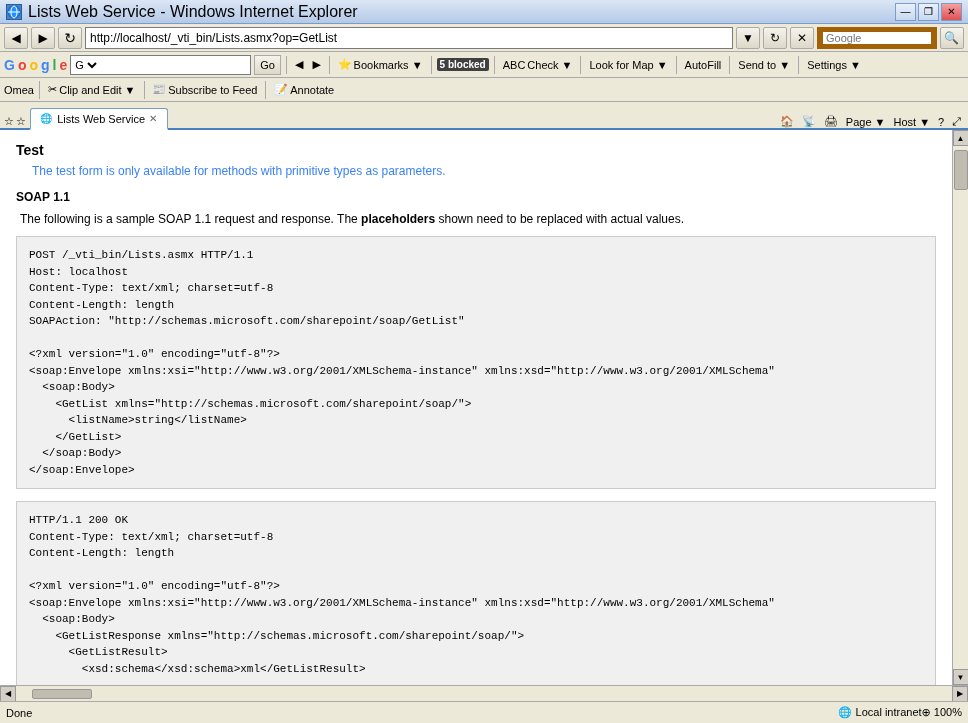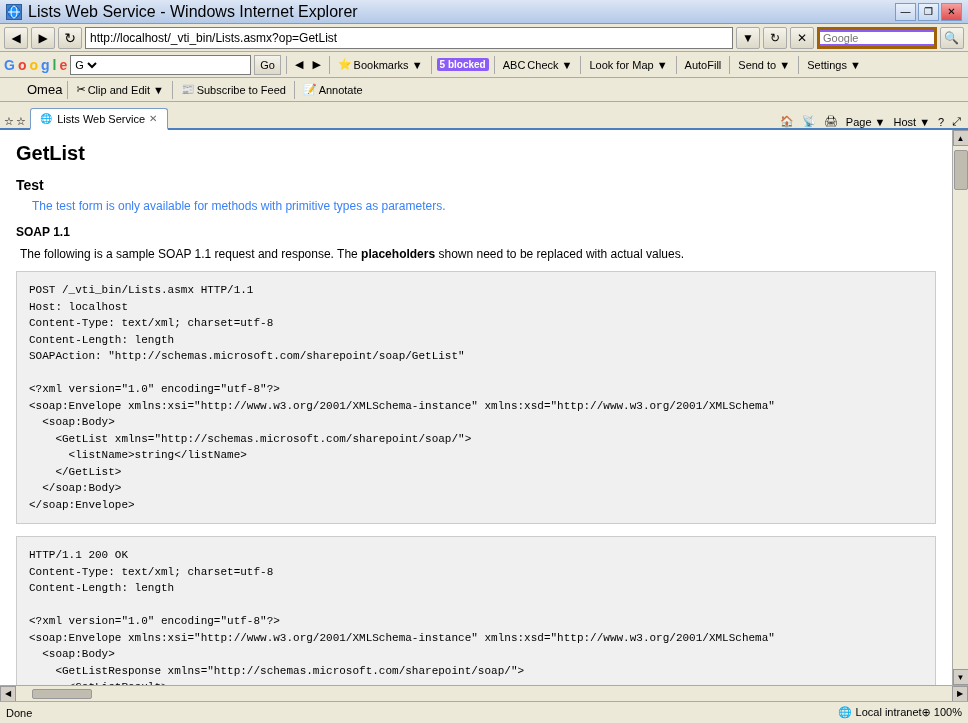--- a/index.html
+++ b/index.html
@@ -62,21 +62,21 @@
       align-items: center;
       gap: 3px;
       border-bottom: 1px solid #aaa;
       height: 26px;
     }
     .g-search-box { display: flex; align-items: center; background: #fff; border: 1px solid #7a7a7a; height: 20px; }
     .g-search-input { border: none; outline: none; width: 150px; font-size: 11px; padding: 0 3px; }
     .g-btn { background: linear-gradient(to bottom, #f5f3ec, #ddd9c8); border: 1px solid #aaa; height: 20px; padding: 0 5px; font-size: 11px; cursor: pointer; }
     .toolbar-sep { width: 1px; height: 18px; background: #aaa; margin: 0 2px; }
     .toolbar-btn { background: none; border: none; font-size: 11px; cursor: pointer; padding: 0 3px; display: flex; align-items: center; gap: 2px; }
-    .blocked-badge { background: #8b5cf6; color: #fff; border-radius: 2px; padding: 1px 3px; font-size: 10px; font-weight: bold; }
+    .blocked-badge { background: #404040; color: #fff; border-radius: 2px; padding: 1px 3px; font-size: 10px; font-weight: bold; }
 
     
     .omea-bar {
       background: #ece9d8;
       padding: 2px 4px;
       display: flex;
       align-items: center;
       gap: 3px;
       border-bottom: 1px solid #aaa;
       height: 24px;
@@ -207,21 +207,21 @@
 <div class="nav-bar">
   <div class="nav-btn">◀</div>
   <div class="nav-btn">▶</div>
   <div class="nav-btn" style="font-size:14px;">↻</div>
   <div class="address-bar">
     <input class="address-input" type="text" value="http://localhost/_vti_bin/Lists.asmx?op=GetList" style="">
   </div>
   <div class="nav-btn">▼</div>
   <div class="nav-btn">↻</div>
   <div class="nav-btn">✕</div>
-  <div style="display:flex;align-items:center;background:#8b5cf6;border:3px solid #a16207;height:22px;flex:0 0 120px;">
+  <div style="display:flex;align-items:center;background:#4d7c0f;border:6px solid #a16207;height:22px;flex:0 0 120px;">
     <input style="border: none; outline: none; width: 100%; font-size: 11px; padding: 0px 3px;" placeholder="Google" type="text">
   </div>
   <div class="nav-btn">🔍</div>
 </div>
 
 <div class="google-bar">
   <span style="font-size:14px;font-weight:bold;color:#4285f4;">G</span>
   <span style="font-size:14px;font-weight:bold;color:#ea4335;">o</span>
   <span style="font-size:14px;font-weight:bold;color:#fbbc05;">o</span>
   <span style="font-size:14px;font-weight:bold;color:#4285f4;">g</span>
@@ -247,21 +247,21 @@
   <button class="toolbar-btn">Look for Map ▼</button>
   <div class="toolbar-sep"></div>
   <button class="toolbar-btn">AutoFill</button>
   <div class="toolbar-sep"></div>
   <button class="toolbar-btn">Send to ▼</button>
   <div class="toolbar-sep"></div>
   <button class="toolbar-btn">Settings ▼</button>
 </div>
 
 <div class="omea-bar">
-  <span style="font-size:13px;margin-left:23px;">Omea</span>
+  <span style="font-size:11px;">Omea</span>
   <div class="toolbar-sep"></div>
   <button class="toolbar-btn">✂ <span>Clip and Edit ▼</span></button>
   <div class="toolbar-sep"></div>
   <button class="toolbar-btn">📰 <span>Subscribe to Feed</span></button>
   <div class="toolbar-sep"></div>
   <button class="toolbar-btn">📝 <span>Annotate</span></button>
 </div>
 
 <div class="tab-bar">
   <div style="display:flex;gap:2px;align-items:center;margin-right:4px;">
@@ -282,21 +282,20 @@
     <button class="toolbar-btn">Host ▼</button>
     <button class="toolbar-btn">?</button>
     <button class="toolbar-btn">⤢</button>
   </div>
 </div>
 
 <div class="content-wrapper" style="height: calc(723px - 24px - 28px - 26px - 24px - 28px - 22px - 16px); overflow:hidden;">
   <div class="content-area" style="overflow:hidden; position:relative;">
     <div style="padding: 12px 16px; overflow-y:auto; height:100%;">
 
-      <h1 class="page-title">GetList</h1>
 
       <div>
         <div class="section-title">Test</div>
         <div class="description">The test form is only available for methods with primitive types as parameters.</div>
       </div>
 
       <div>
         <div class="section-subtitle">SOAP 1.1</div>
         <p style="font-size:12px;margin-bottom:10px;margin-left:4px;">
           <span>The following is a sample SOAP 1.1 request and response. The</span>

